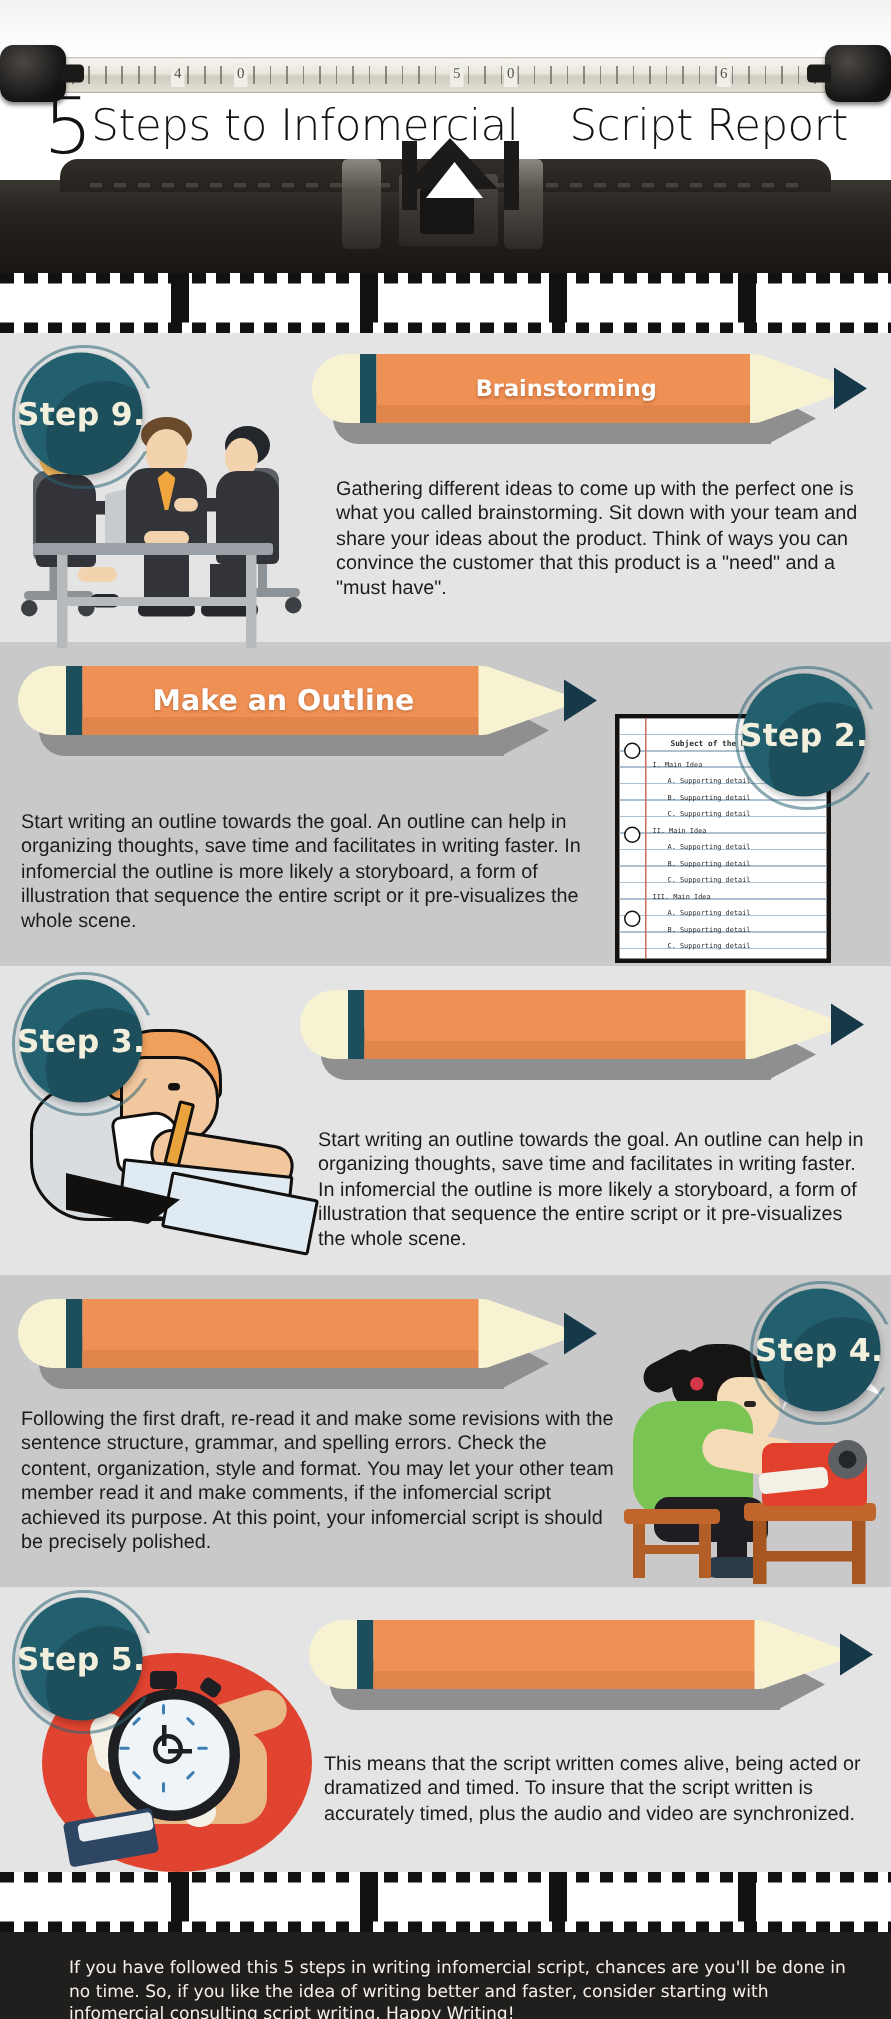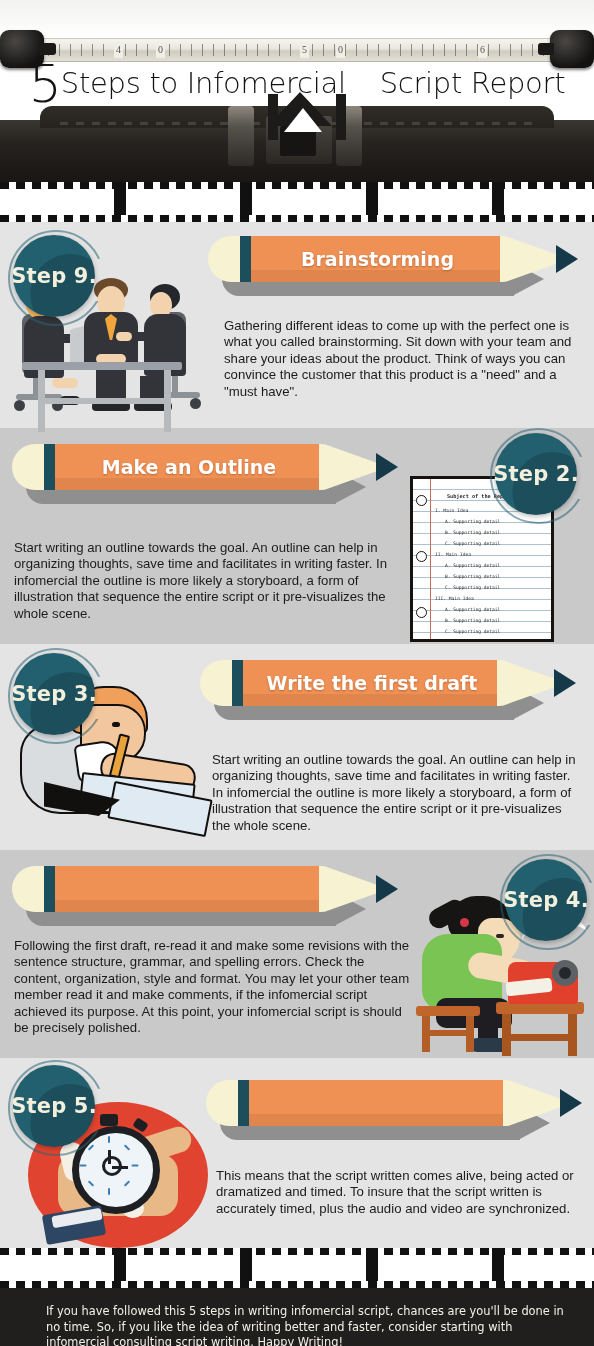--- a/index.html
+++ b/index.html
@@ -245,29 +245,29 @@
     </div>
 
     <div class="pencil" style="left:208px;top:14px;width:370px">
       <div class="shadow" style="width:292px"></div>
       <div class="eraser"></div>
       <div class="ferrule"></div>
       <div class="body" style="width:253px"></div>
       <div class="scallop" style="left:292px"></div>
       <div class="wood" style="left:297px"></div>
       <div class="tip" style="left:348px"></div>
-      <div class="ptext" style="width:253px;font-size:19px">Brainstorming</div>
+      <div class="ptext" style="width:253px;font-size:15px">Brainstorming</div>
     </div>
 
     <div class="body-text" style="left:224px;top:96px;width:352px">Gathering different ideas to come up with the perfect one is what you called brainstorming. Sit down with your team and share your ideas about the product. Think of ways you can convince the customer that this product is a "need" and  a "must have".</div>
   </div>
 
   <div class="sect bg-dark" style="top:428px;height:216px">
 
-    <div class="badge" style="left:490px;top:0px">
+    <div class="badge" style="left:490px;top:16px">
       <div class="ring"></div>
       <div class="disc"></div>
       <div class="lbl">Step 2.</div>
     </div>
 
     <div class="pencil" style="left:12px;top:16px;width:400px">
       <div class="shadow" style="width:310px"></div>
       <div class="eraser"></div>
       <div class="ferrule"></div>
       <div class="body" style="width:268px"></div>
@@ -323,21 +323,20 @@
     </div>
 
     <div class="pencil" style="left:200px;top:16px;width:380px">
       <div class="shadow" style="width:300px"></div>
       <div class="eraser"></div>
       <div class="ferrule"></div>
       <div class="body" style="width:258px"></div>
       <div class="scallop" style="left:297px"></div>
       <div class="wood" style="left:302px"></div>
       <div class="tip" style="left:354px"></div>
-      <div class="ptext" style="width:258px;font-size:19px">Write the first draft</div>
     </div>
 
     <div class="body-text" style="left:212px;top:108px;width:368px">Start writing an outline towards the goal. An outline can help in organizing thoughts, save time and facilitates in writing  faster. In infomercial the outline is more likely a storyboard, a form of illustration that sequence the entire script or it pre-visualizes the whole scene.</div>
   </div>
 
   <div class="sect bg-dark" style="top:850px;height:208px">
 
     <div class="badge" style="left:500px;top:4px">
       <div class="ring"></div>
       <div class="disc"></div>

